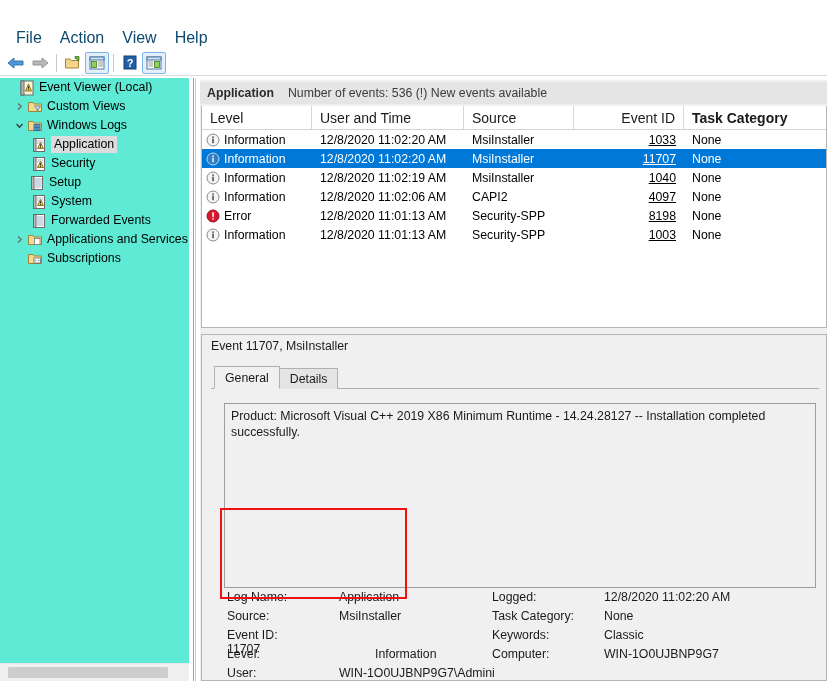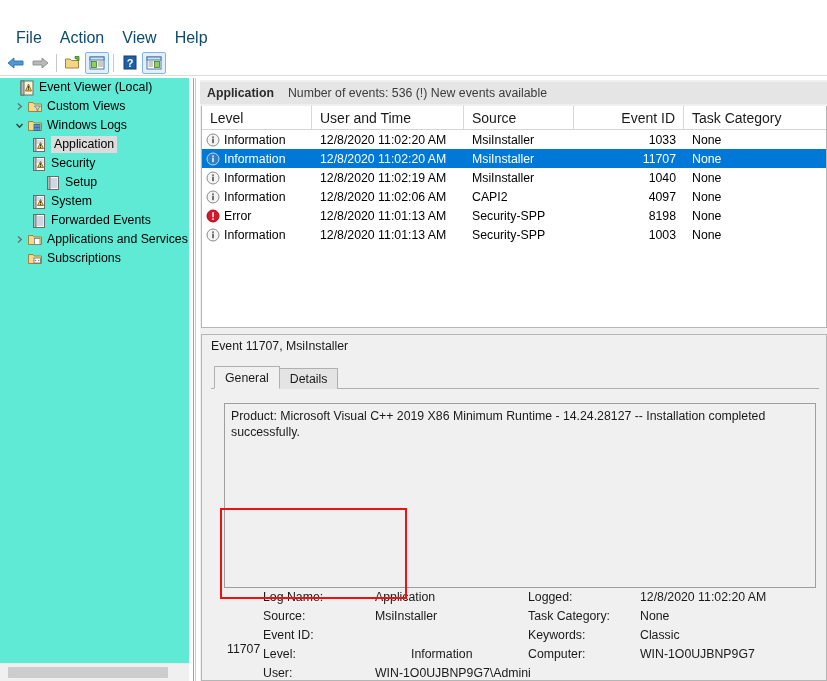--- a/index.html
+++ b/index.html
@@ -99,21 +99,21 @@
   .colhead .ch {
     display: flex; align-items: center; font-size: 14px; color: #1a1a1a;
     border-right: 1px solid #d8d8d8; padding: 0 8px; white-space: nowrap;
   }
   .colhead .ch.num { justify-content: flex-end; }
   .colhead .ch.last { border-right: none; }
 
   .evrow { display: flex; height: 19px; align-items: center; font-size: 12.3px; }
   .evrow.sel { background: #0078d7; color: #ffffff; }
   .cell { padding: 0 8px; white-space: nowrap; overflow: hidden; display:flex; align-items:center; }
-  .cell.num { justify-content: flex-end; }
+  .cell.num { justify-content: flex-end; text-decoration: underline; }
   .cell.level { padding-left: 4px; gap: 4px; }
 
   
   .detailpane {
     position: absolute; left: 1px; top: 254px; width: 626px; height: 347px;
     background: #f0f0f0; border: 1px solid #b5b5b5;
   }
   .detail-title {
     position: absolute; left: 0; top: 0; width: 624px; height: 22px;
     display: flex; align-items: center; padding-left: 9px; font-size: 12.3px; color: #1a1a1a;
@@ -134,21 +134,21 @@
 
   .descbox {
     position: absolute; left: 22px; top: 68px; width: 592px; height: 185px;
     background: #f0f0f0; border: 1px solid #9e9e9e;
     padding: 4px 6px; font-size: 12.3px; line-height: 16px; color: #1a1a1a;
     overflow: hidden;
   }
 
   .infogrid { position: absolute; left: 0; top: 255px; width: 626px; height: 92px; }
   .irow { position: absolute; display: flex; font-size: 12.3px; color: #1a1a1a; white-space: nowrap; }
-  .ilabel { width: 112px; margin-left: 36px; }
+  .ilabel { width: 112px; }
   .ivalue { }
   .rcol { left: 290px; }
   .lcol { left: 25px; }
 
   .redbox {
     position: absolute; left: 220px; top: 508px; width: 187px; height: 91px;
     border: 2px solid #ee1111; pointer-events: none; z-index: 5;
   }
 
   svg { display: block; }
@@ -296,21 +296,21 @@
           <line x1="6" y1="4" x2="12.5" y2="4" stroke="#9aa8c0" stroke-width="0.8"></line>
           <line x1="6" y1="6" x2="12.5" y2="6" stroke="#9aa8c0" stroke-width="0.8"></line>
           <polygon points="9.5,5.5 12.5,11.5 6.5,11.5" fill="#f2c437" stroke="#7a5f10" stroke-width="0.8"></polygon>
           <rect x="9.1" y="7.3" width="0.9" height="2.1" fill="#222"></rect>
           <rect x="9.1" y="10" width="0.9" height="0.9" fill="#222"></rect>
         </svg>
       </span>
       <span class="tr-label">Security</span>
     </div>
 
-    <div class="tree-row" style="padding-left:44px;">
+    <div class="tree-row" style="padding-left:28px;">
       <span class="tr-icon">
         <svg width="16" height="16" viewBox="0 0 16 16">
           <rect x="2.5" y="1.5" width="11" height="13" fill="#ffffff" stroke="#6b6b6b" stroke-width="1"></rect>
           <rect x="2.5" y="1.5" width="2.5" height="13" fill="#b9b9b9" stroke="#6b6b6b" stroke-width="1"></rect>
           <line x1="6" y1="4" x2="12.5" y2="4" stroke="#8fa6c4" stroke-width="0.9"></line>
           <line x1="6" y1="6" x2="12.5" y2="6" stroke="#8fa6c4" stroke-width="0.9"></line>
           <line x1="6" y1="8" x2="12.5" y2="8" stroke="#8fa6c4" stroke-width="0.9"></line>
           <line x1="6" y1="10" x2="12.5" y2="10" stroke="#8fa6c4" stroke-width="0.9"></line>
           <line x1="6" y1="12" x2="12.5" y2="12" stroke="#8fa6c4" stroke-width="0.9"></line>
         </svg>
@@ -393,21 +393,21 @@
       <span>Number of events: 536 (!) New events available</span>
     </div>
 
     <div class="listbox">
 
       <div class="colhead">
         <div class="ch" style="width:110px;">Level</div>
         <div class="ch" style="width:152px;">User and Time</div>
         <div class="ch" style="width:110px;">Source</div>
         <div class="ch num" style="width:110px;">Event ID</div>
-        <div class="ch last" style="width:142px;">Task Category</div>
+        <div class="ch last" style="width:142px;font-weight:bold;">Task Category</div>
       </div>
 
       <div class="evrow">
         <div class="cell level" style="width:110px;">
           <span>
             <svg width="14" height="14" viewBox="0 0 14 14">
                 <circle cx="7" cy="7" r="6" fill="#f4f4f4" stroke="#8a8a8a" stroke-width="1"></circle>
                 <rect x="6.3" y="5.6" width="1.4" height="4.6" fill="#3b3b3b"></rect>
                 <rect x="6.3" y="3.4" width="1.4" height="1.5" fill="#3b3b3b"></rect>
               </svg>

